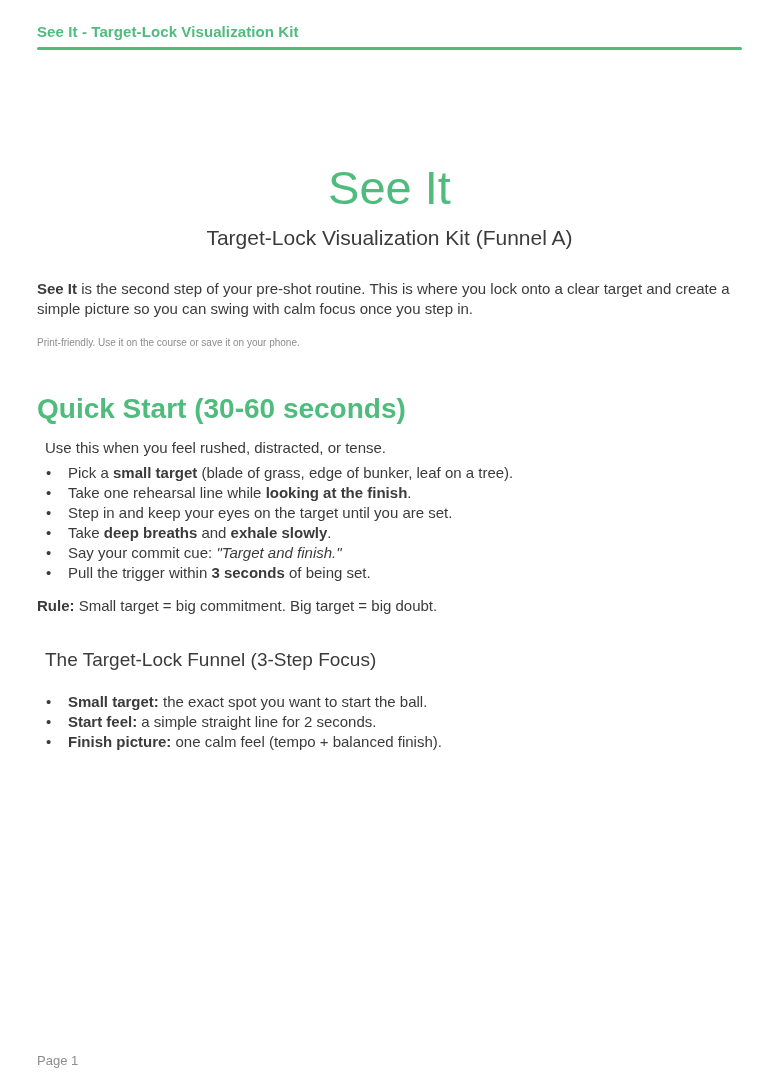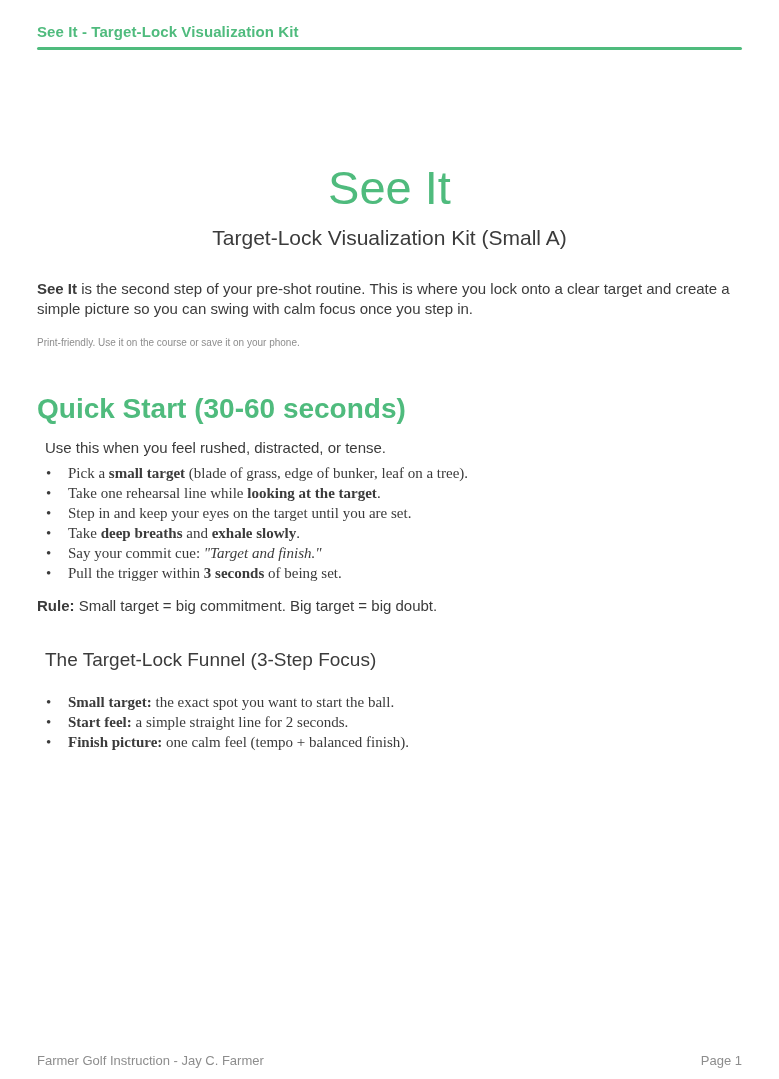--- a/index.html
+++ b/index.html
@@ -34,21 +34,21 @@
 
   .intro{margin:29px 0 0;font-size:15px;line-height:20px;}
   .note{margin:14px 0 0;font-size:10px;line-height:20px;color:var(--muted);}
 
   .section-heading{
     margin:40px 0 0;font-size:28px;font-weight:700;color:var(--green);line-height:1.15;
   }
   .lead{margin:13px 8px 0;font-size:15px;line-height:20px;}
 
   ul.bullets{margin:5px 0 0;padding:0;list-style:none;font-size:15px;line-height:20px;}
-  ul.bullets li{position:relative;padding-left:31px;font-family:Liberation Serif, serif;}
+  ul.bullets li{position:relative;padding-left:31px;}
   ul.bullets li::before{content:"\2022";position:absolute;left:9px;color:var(--ink);}
 
   .rule-line{margin:13px 0 0;font-size:15px;line-height:20px;}
 
   .sub-heading{
     margin:33px 0 0 8px;font-size:19px;font-weight:400;color:var(--ink);line-height:1.2;
   }
   ul.bullets.funnel{margin-top:20px;}
 
   footer{
@@ -63,48 +63,47 @@
 <div class="page">
   <div class="content">
 
     <header>
       <div class="header-title">See It - Target-Lock Visualization Kit</div>
       <div class="header-rule"></div>
     </header>
 
     <h1 class="doc-title">See It</h1>
 
-    <div class="doc-subtitle">Target-Lock Visualization Kit (Small A)</div>
+    <div class="doc-subtitle">Target-Lock Visualization Kit (Funnel A)</div>
 
     <p class="intro"><span style="font-weight: bold;">See It</span><span> is the second step of your pre-shot routine. This is where you lock onto a clear target and create a simple picture so you can swing with calm focus once you step in.</span></p>
 
     <p class="note">Print-friendly. Use it on the course or save it on your phone.</p>
 
     <h2 class="section-heading">Quick Start (30-60 seconds)</h2>
 
     <p class="lead">Use this when you feel rushed, distracted, or tense.</p>
 
     <ul class="bullets">
         <li><span>Pick a </span><span style="font-weight: bold;">small target</span><span> (blade of grass, edge of bunker, leaf on a tree).</span></li>
-        <li><span>Take one rehearsal line while </span><span style="font-weight: bold;">looking at the target</span><span>.</span></li>
+        <li><span>Take one rehearsal line while </span><span style="font-weight: bold;">looking at the finish</span><span>.</span></li>
         <li><span>Step in and keep your eyes on the target until you are set.</span></li>
         <li><span>Take </span><span style="font-weight: bold;">deep breaths</span><span> and </span><span style="font-weight: bold;">exhale slowly</span><span>.</span></li>
         <li><span>Say your commit cue: </span><span style="font-style: italic;">"Target and finish."</span></li>
         <li><span>Pull the trigger within </span><span style="font-weight: bold;">3 seconds</span><span> of being set.</span></li>
       </ul>
 
     <p class="rule-line"><span style="font-weight: bold;">Rule:</span><span> Small target = big commitment. Big target = big doubt.</span></p>
 
     <h3 class="sub-heading">The Target-Lock Funnel (3-Step Focus)</h3>
 
     <ul class="bullets funnel">
         <li><span style="font-weight: bold;">Small target:</span><span> the exact spot you want to start the ball.</span></li>
         <li><span style="font-weight: bold;">Start feel:</span><span> a simple straight line for 2 seconds.</span></li>
         <li><span style="font-weight: bold;">Finish picture:</span><span> one calm feel (tempo + balanced finish).</span></li>
       </ul>
 
   </div>
 
   <footer>
-    <span>Farmer Golf Instruction - Jay C. Farmer</span>
     <span>Page 1</span>
   </footer>
 </div>
 
 </body></html>

